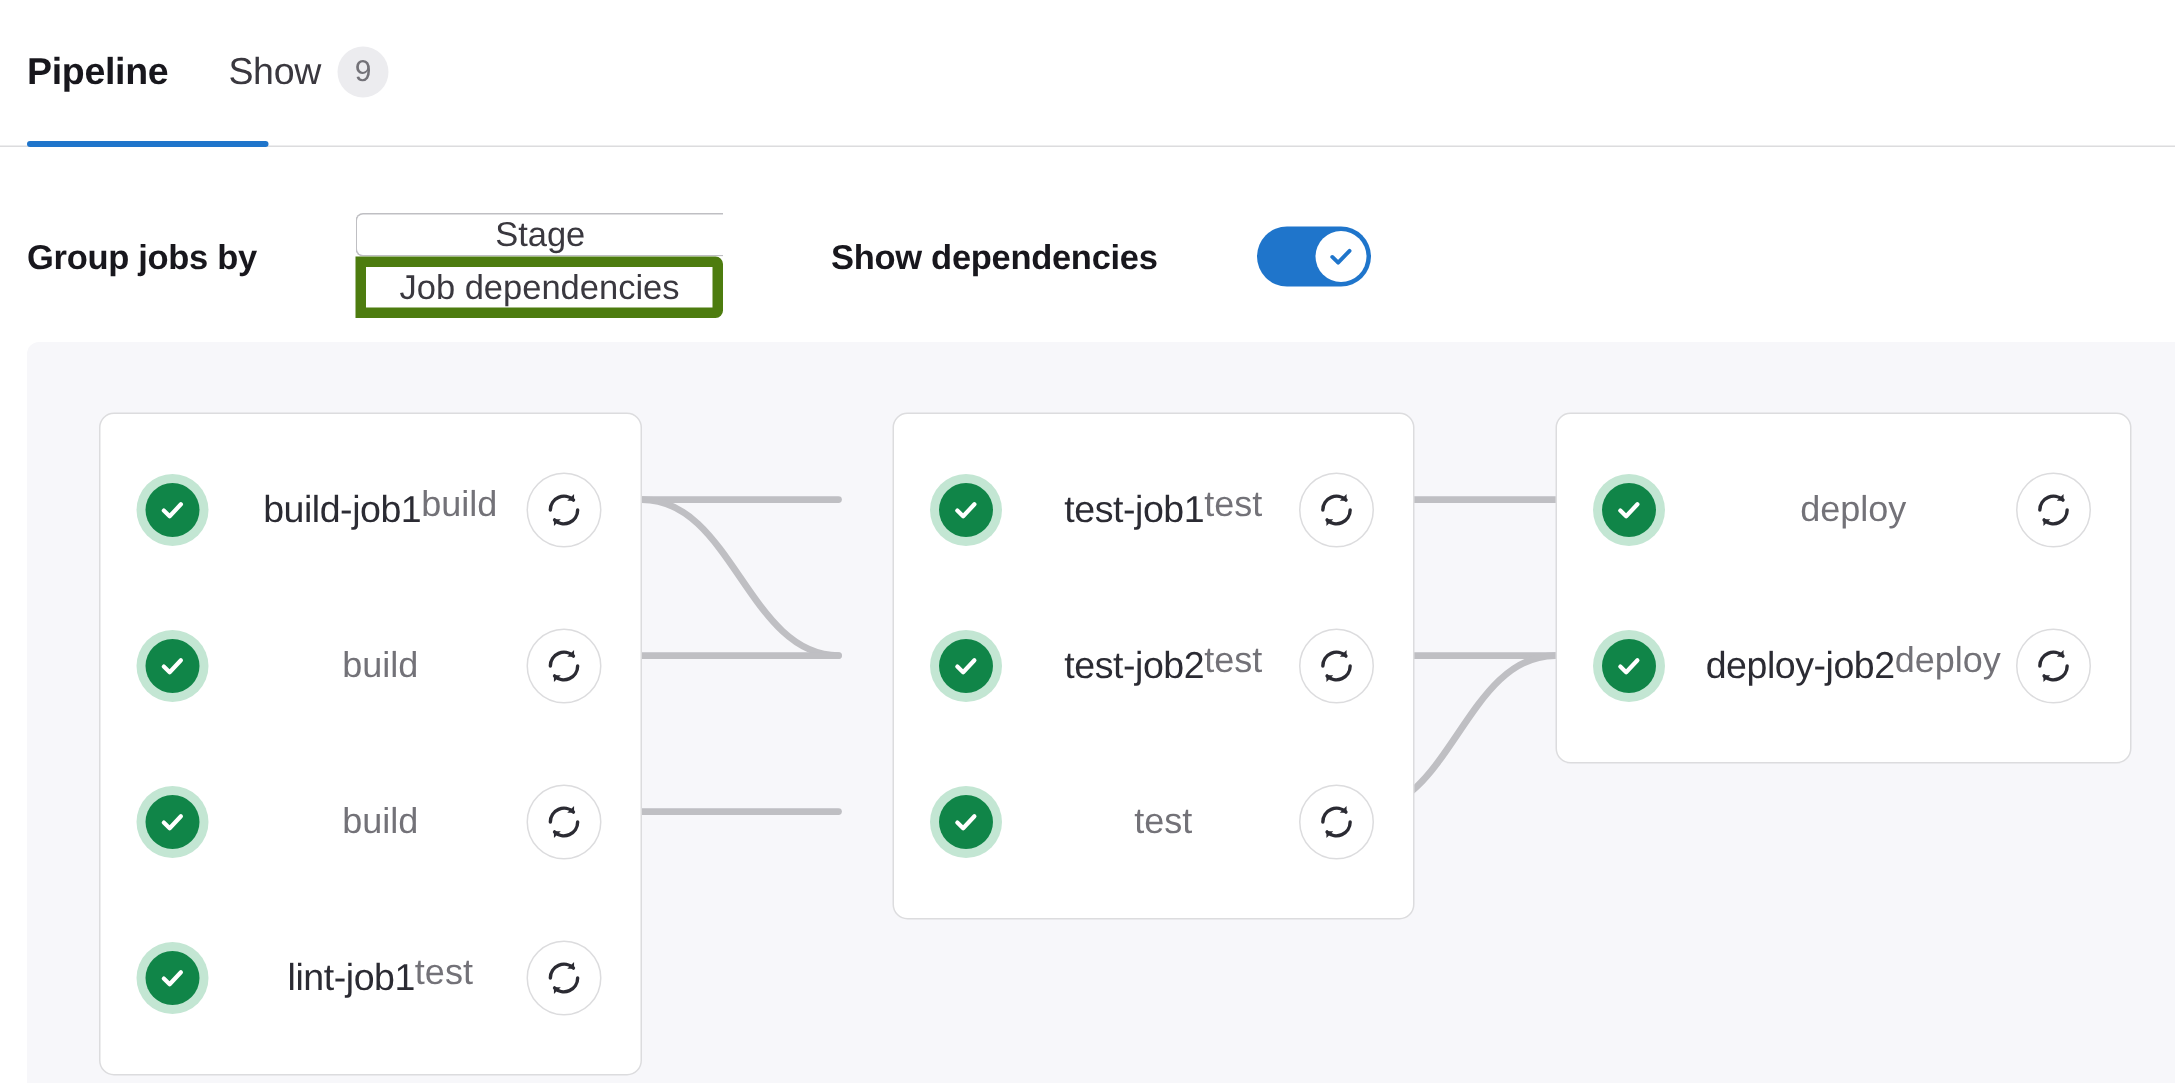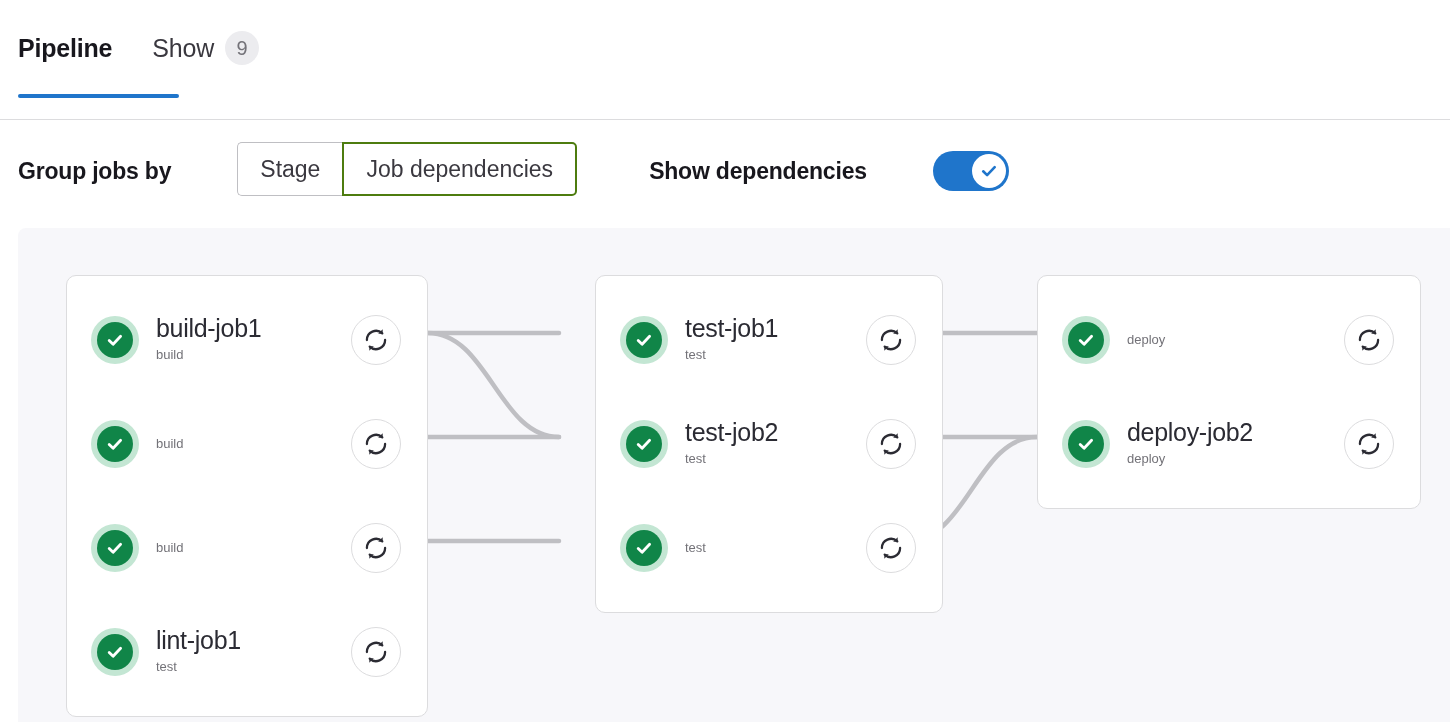--- a/index.html
+++ b/index.html
@@ -14,21 +14,21 @@
     font-family: "Liberation Sans", sans-serif;
     color: #2b2b33;
     -webkit-font-smoothing: antialiased;
   }
 
   
   .tabbar {
     position: absolute;
     left: 0; top: 0;
     width: 1450px;
-    height: 120px;
+    height: 98px;
     box-sizing: border-box;
     border-bottom: 1px solid #dcdcde;
   }
   .tabs {
     position: absolute;
     left: 18px;
     top: 22px;
     display: flex;
     align-items: center;
     gap: 0px;
@@ -87,41 +87,42 @@
     font-size: 23px;
     font-weight: 700;
     color: #18171d;
     letter-spacing: -0.2px;
     white-space: nowrap;
   }
   .segmented {
     display: flex;
     margin-left: 18px;
     height: 58px;
+    flex-direction: column;
   }
   .seg {
     display: flex;
     align-items: center;
     justify-content: center;
     box-sizing: border-box;
     height: 54px;
     padding: 0 22px;
     background: #ffffff;
     font-size: 23px;
     color: #3a383f;
     cursor: pointer;
     white-space: nowrap;
   }
   .seg-stage {
     border: 1px solid #bfbfc3;
     border-radius: 5px 0 0 5px;
     border-right: none;
   }
   .seg-deps {
-    border: 2px solid #4d7c0f;
+    border: 7px solid #4d7c0f;
     border-radius: 0 5px 5px 0;
   }
   .show-deps-label {
     margin-left: 24px;
     font-size: 23px;
     font-weight: 700;
     color: #18171d;
     letter-spacing: -0.2px;
     white-space: nowrap;
   }
@@ -209,32 +210,32 @@
     align-items: center;
     justify-content: center;
   }
   .status-inner svg { display: block; }
 
   .job-text {
     margin-left: 17px;
     flex: 1 1 auto;
     min-width: 0;
     display: flex;
-    flex-direction: column;
+    flex-direction: row;
     justify-content: center;
   }
   .job-name {
     font-size: 25px;
     line-height: 30px;
     color: #2b2b33;
     letter-spacing: -0.3px;
     white-space: nowrap;
   }
   .job-stage {
-    font-size: 13px;
+    font-size: 24px;
     line-height: 24px;
     color: #737278;
     white-space: nowrap;
   }
   .retry {
     width: 50px;
     height: 50px;
     flex: none;
     border-radius: 50%;
     border: 1px solid #dcdcde;

